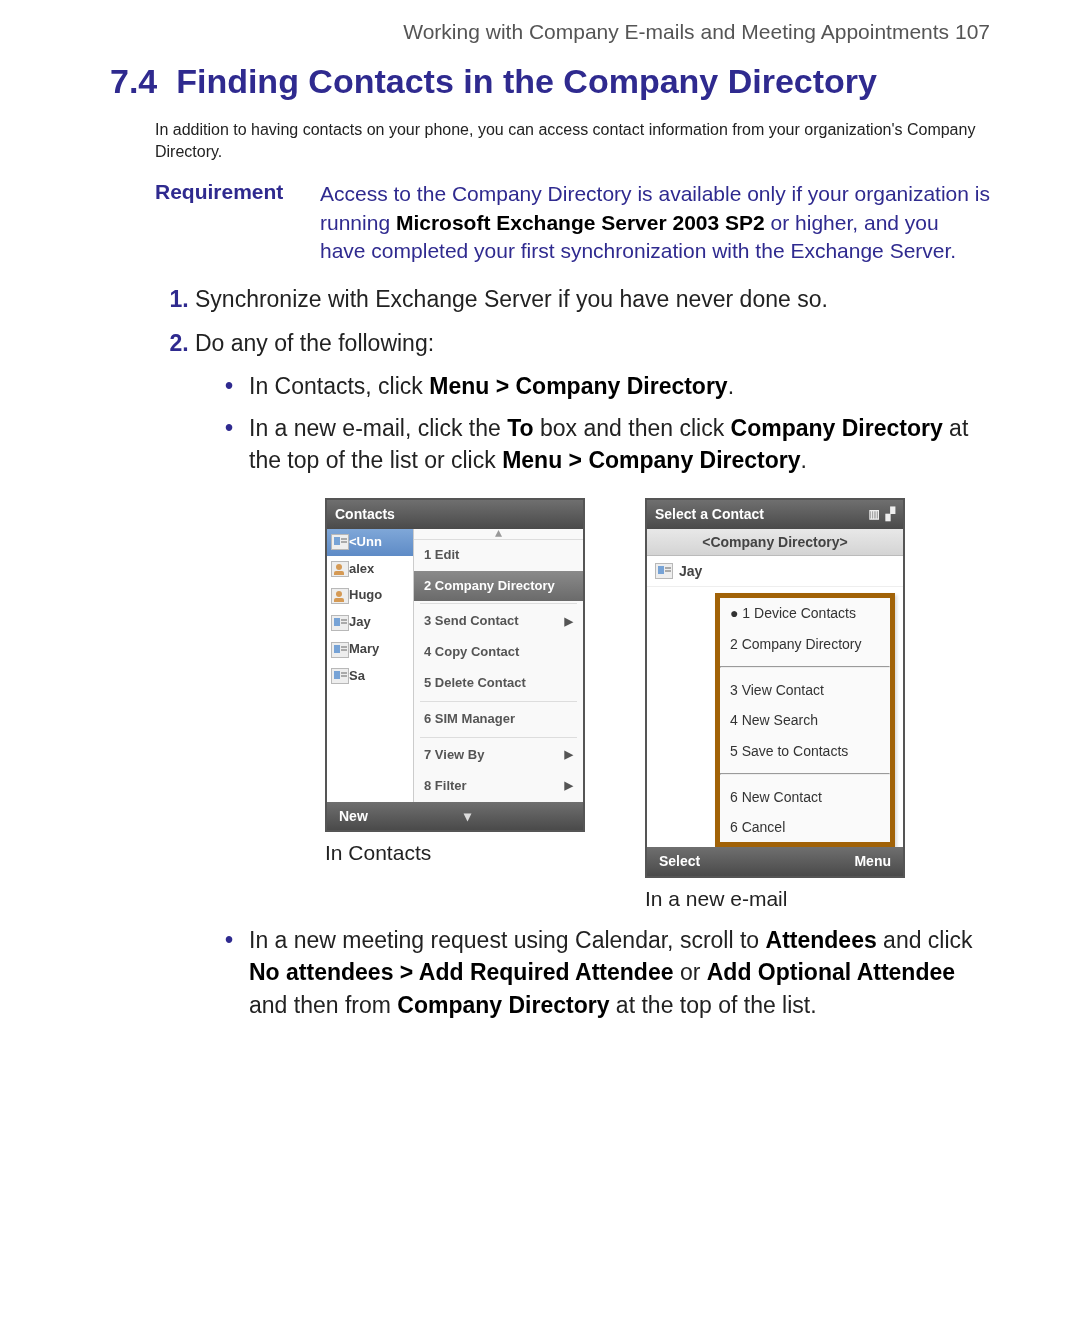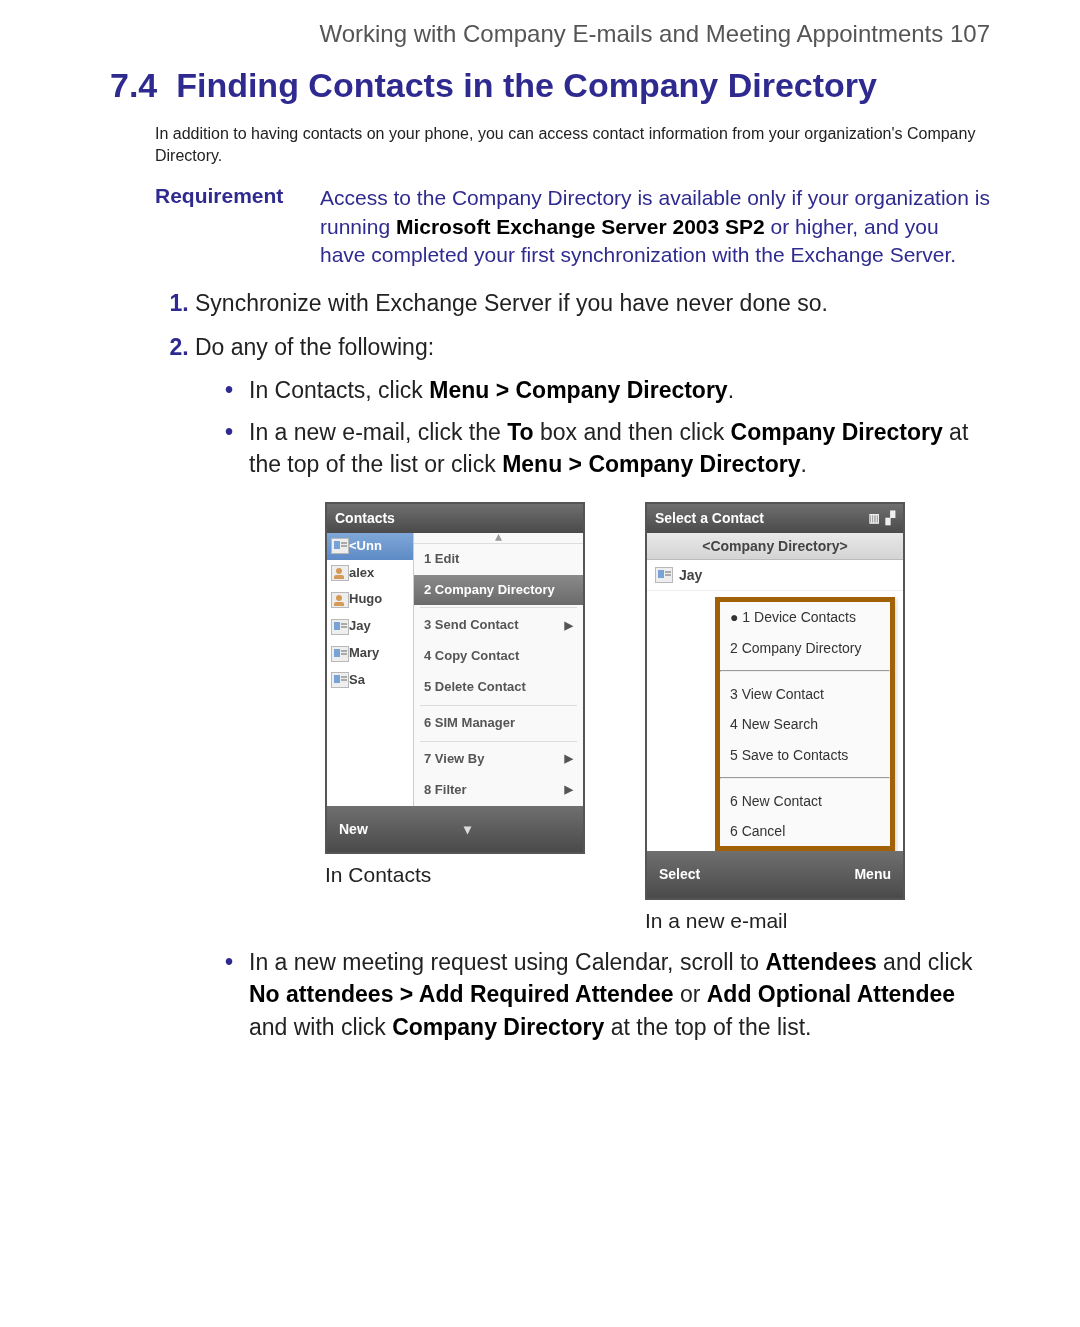--- a/index.html
+++ b/index.html
@@ -8,21 +8,21 @@
     background: #fff;
     font-family: "Segoe UI", "Myriad Pro", Arial, sans-serif;
     color: #222;
     width: 1080px;
   }
   .page {
     padding: 20px 90px 40px 110px;
   }
   .running-head {
     text-align: right;
-    font-size: 24px;
+    font-size: 21px;
     color: #555;
     margin-bottom: 18px;
   }
   h1.section-title {
     color: #2f2a8f;
     font-size: 34px;
     font-weight: 700;
     margin: 0 0 18px 0;
   }
   .intro {
@@ -169,21 +169,21 @@
   }
   .phone .menu hr {
     border: none; border-top: 1px solid #ddd; margin: 2px 6px;
   }
   .arrow { font-size: 11px; color: #555; }
   .phone .softbar {
     background: linear-gradient(#6f6f6f,#4a4a4a);
     color: #fff;
     font-weight: 700;
     display: flex; justify-content: space-between;
-    padding: 13px 12px;
+    padding: 4px 12px;
   }
   .phone .softbar .mid { text-align:center; flex:0; color:#ddd; }
   
   .phone .list2 {
     padding: 0;
   }
   .phone .list2 .toprow {
     display:flex; align-items:center; gap:6px;
     padding: 5px 8px; font-weight:700; color:#444;
     border-bottom:1px solid #eee;
@@ -329,18 +329,18 @@
               <span>Select</span>
               <span>Menu</span>
             </div>
           </div>
           <div class="caption">In a new e-mail</div>
         </div>
       </div>
 
       <ul class="sub">
         <li>
-          <span>In a new meeting request using Calendar, scroll to </span><b>Attendees</b><span> and click </span><b>No attendees &gt; Add Required Attendee</b><span> or </span><b>Add Optional Attendee</b><span> and with click </span><b>Company Directory</b><span> at the top of the list.</span>
+          <span>In a new meeting request using Calendar, scroll to </span><b>Attendees</b><span> and click </span><b>No attendees &gt; Add Required Attendee</b><span> or </span><b>Add Optional Attendee</b><span> and then from </span><b>Company Directory</b><span> at the top of the list.</span>
         </li>
       </ul>
     </li>
   </ol>
 </div>
 
 </body></html>

